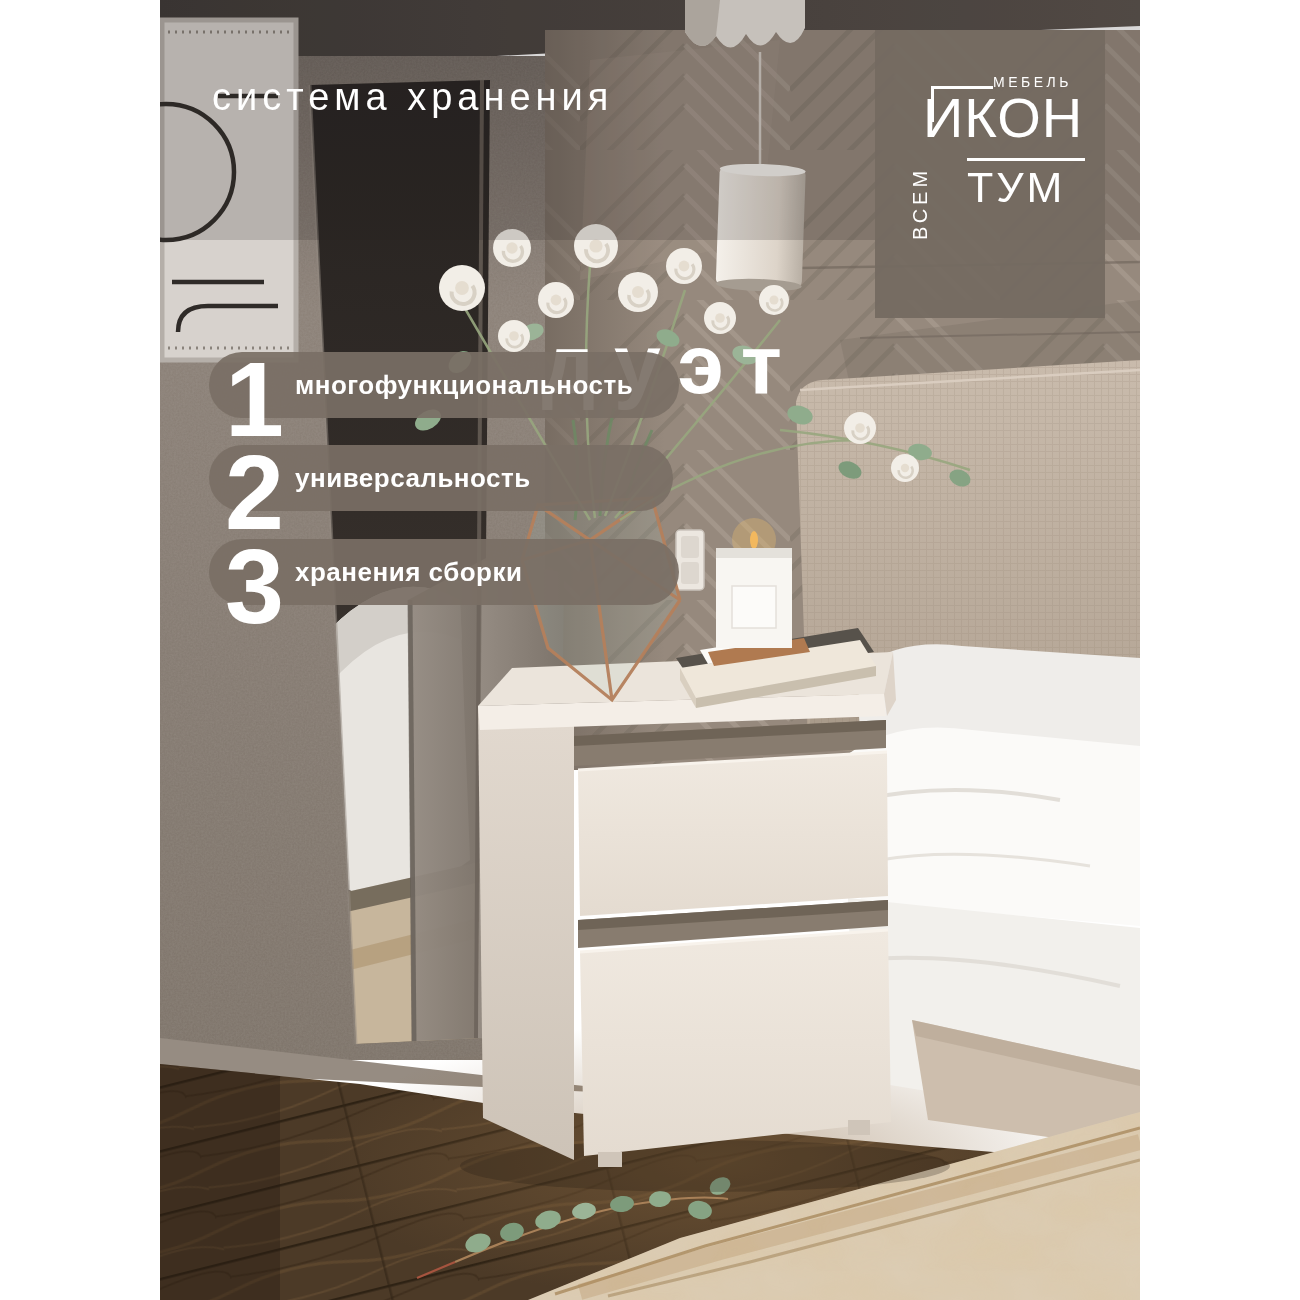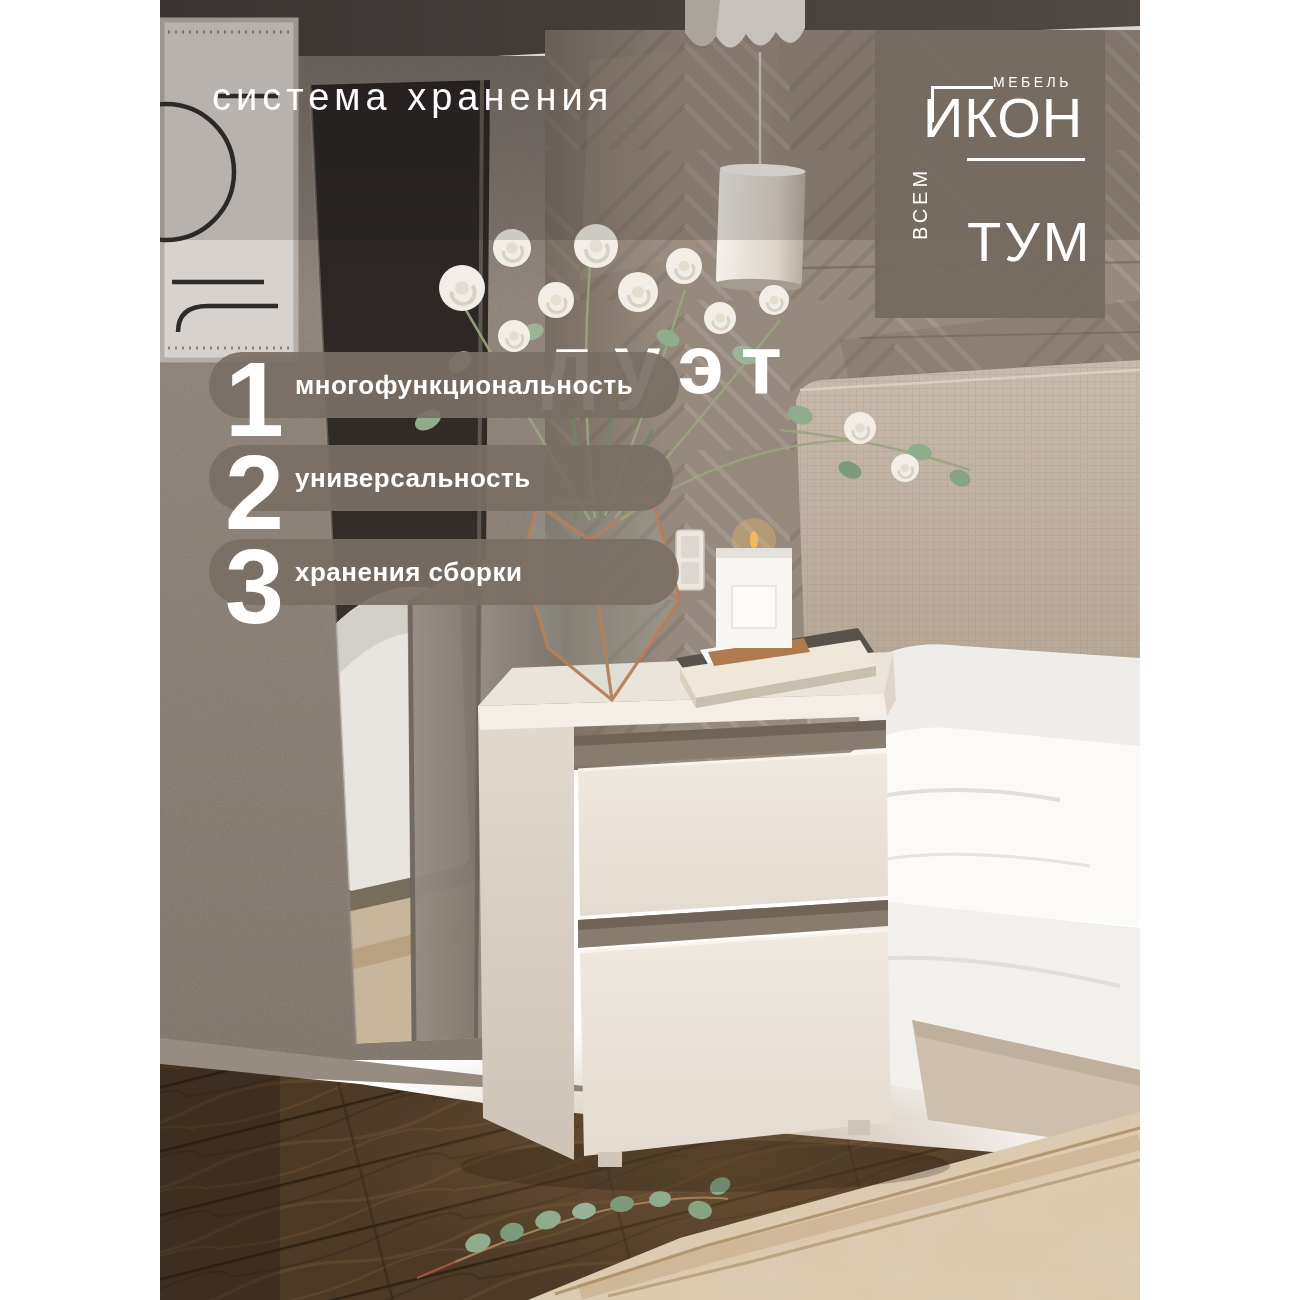--- a/index.html
+++ b/index.html
@@ -21,21 +21,21 @@
              letter-spacing:0.5px;white-space:nowrap;}
   .pill-1{width:470px;}
   .pill-2{width:464px;margin-bottom:28px;}
   .pill-3{width:470px;}
 
   .logo{left:875px;top:30px;width:230px;height:288px;background:rgba(116,106,97,0.94);}
   .logo *{position:absolute;color:#fff;}
   .logo .mebel{left:118px;top:44px;font-size:14px;letter-spacing:3.5px;font-weight:400;}
   .logo .ikon{left:48px;top:60px;font-size:56px;font-weight:400;letter-spacing:1px;line-height:1;}
   .logo .rule{left:92px;top:128px;width:118px;height:3px;background:#fff;}
-  .logo .tum{left:92px;top:136px;font-size:56px;font-weight:400;letter-spacing:3px;line-height:1;margin-top:48px;}
+  .logo .tum{left:92px;top:136px;font-size:43px;font-weight:400;letter-spacing:3px;line-height:1;}
   .logo .vsem{left:34px;top:128px;font-size:20px;font-weight:400;letter-spacing:4px;
               transform:rotate(-90deg);transform-origin:left top;translate:0 82px;}
   .logo .topline-h{left:56px;top:56px;width:62px;height:3px;background:#fff;}
   .logo .topline-v{left:56px;top:56px;width:3px;height:36px;background:#fff;}
 </style>
 </head>
 <body>
 
 <div class="canvas">
 

